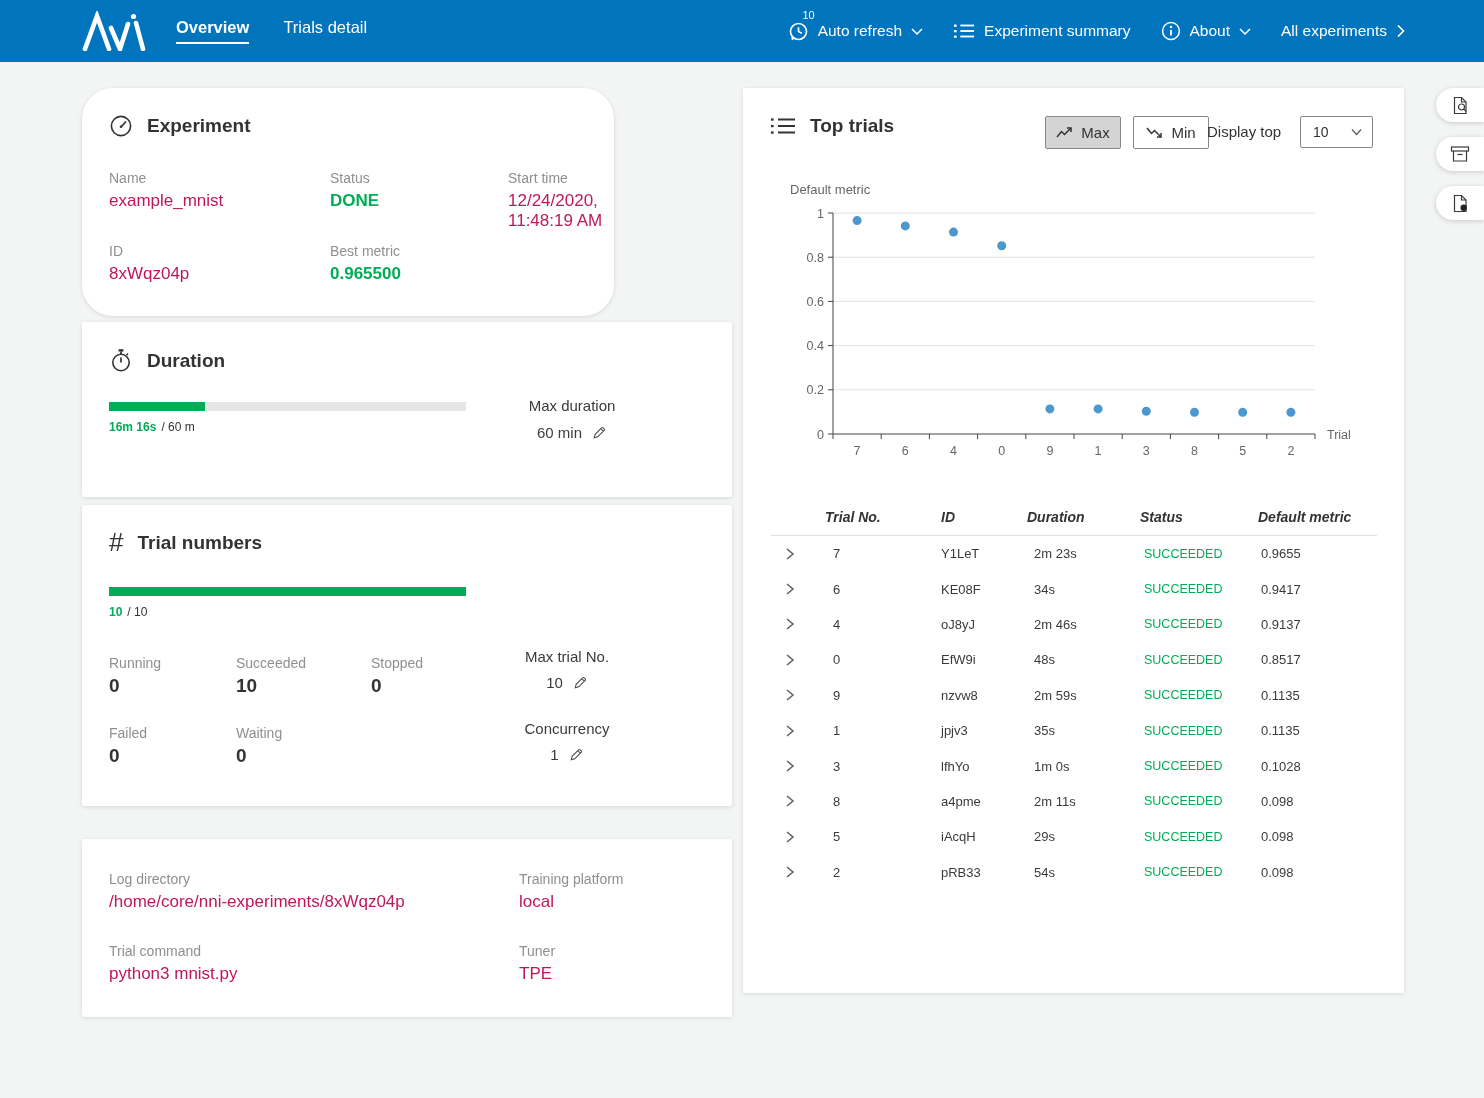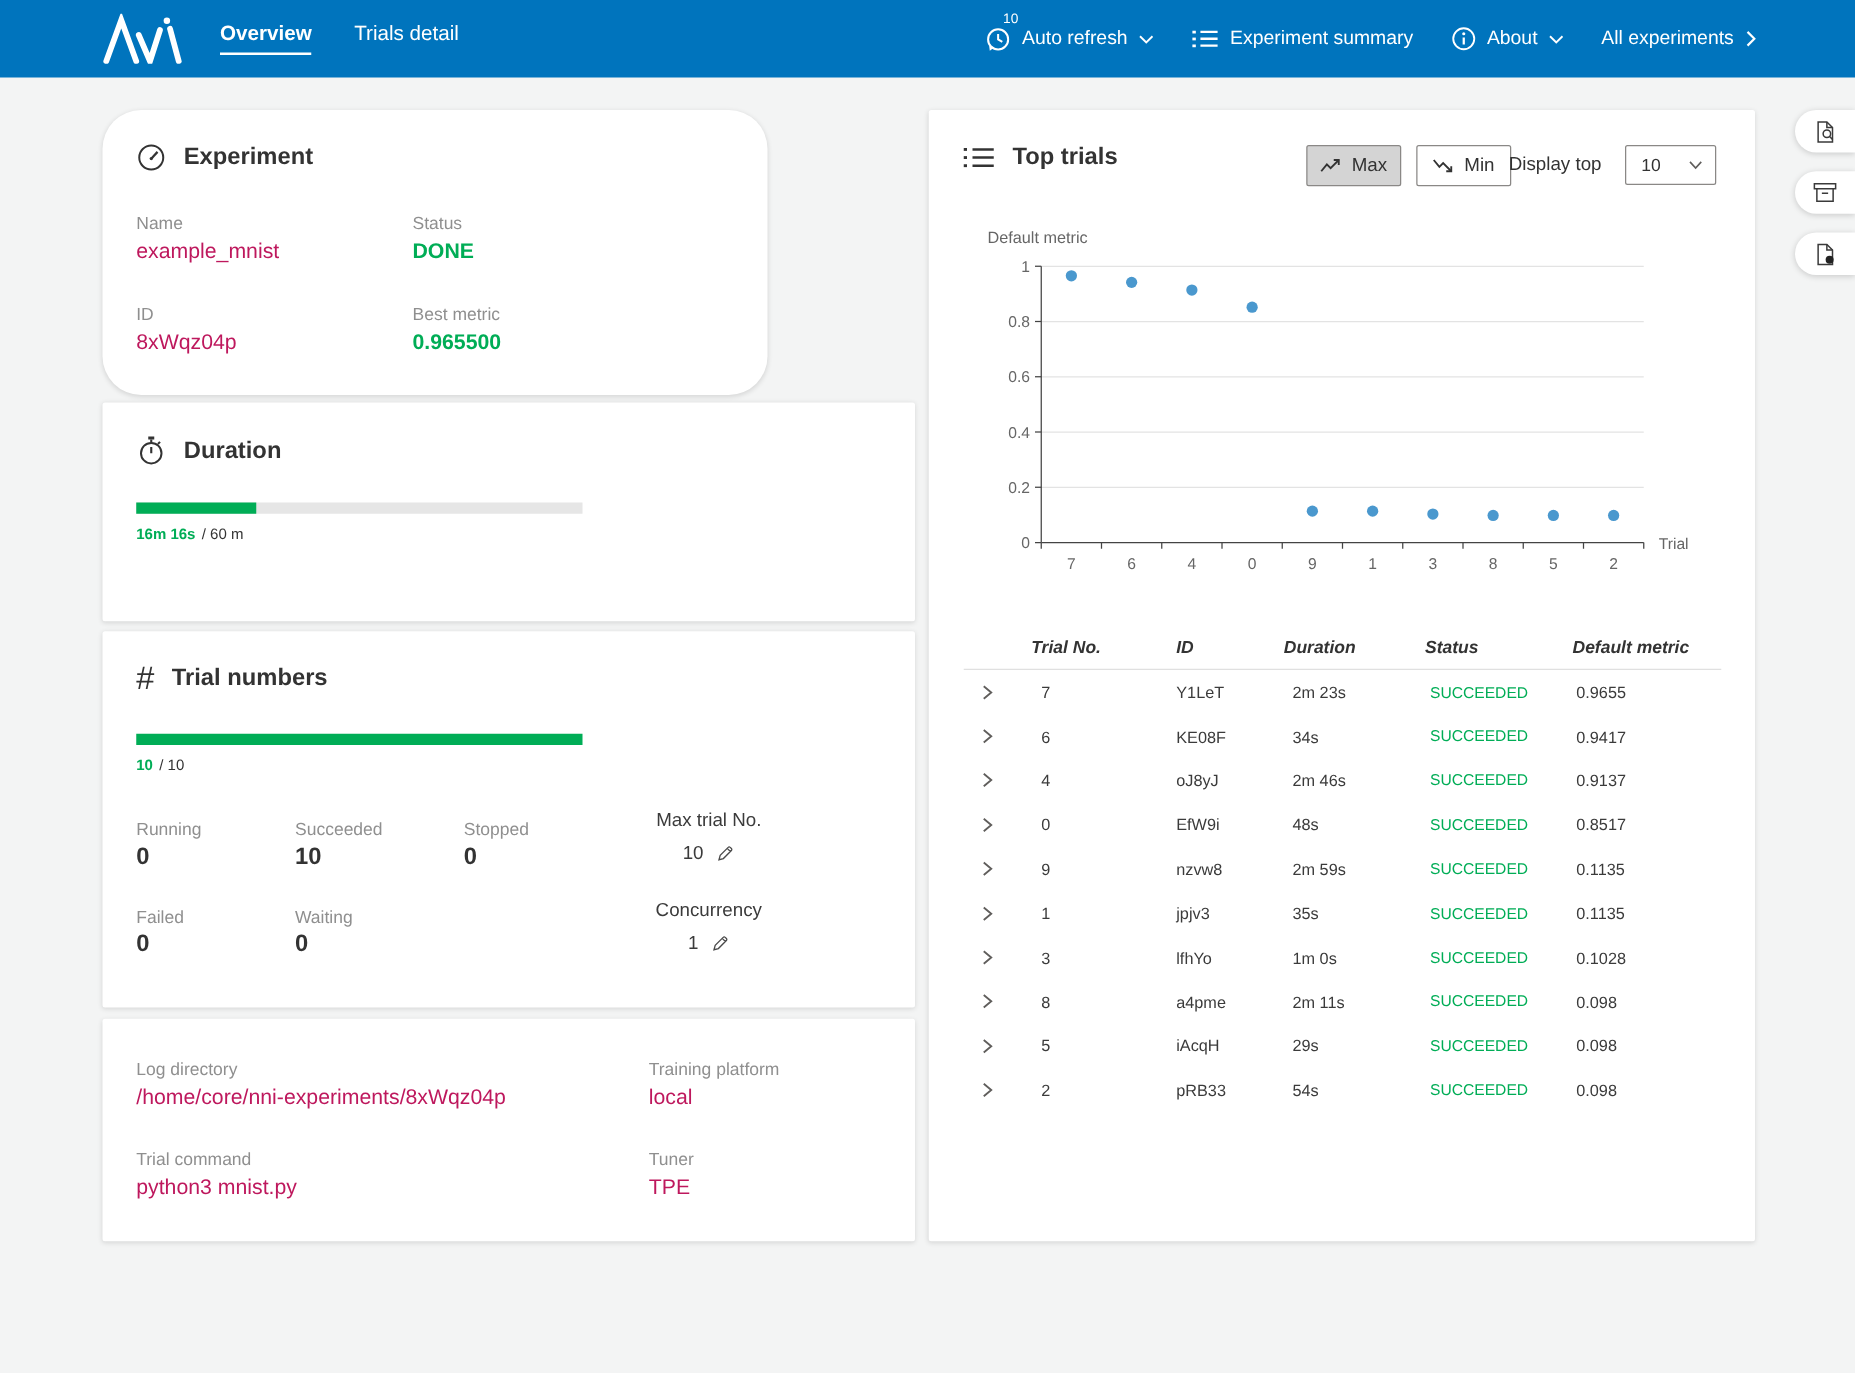--- a/index.html
+++ b/index.html
@@ -22,21 +22,21 @@
   .nav-item.active { border-bottom:2px solid #fff;font-weight:bold; }
   .hdr-right { position:absolute; right:79px; display:flex; align-items:center; gap:30px; color:#fff; font-size:15.5px; }
   .hdr-item { display:flex; align-items:center; gap:9px; cursor:pointer; white-space:nowrap; }
   .clock-wrap { position:relative; width:21px; height:21px; }
   .badge-10 { position:absolute; top:-12px; right:-6px; font-size:11px; color:#fff; }
   
   .card { position:absolute; background:#fff; border-radius:2px; box-shadow:0 1px 4px rgba(0,0,0,.12); }
   #card-experiment { left:82px; top:88px;  width:532px; height:228px;border-radius:31px; }
   #card-duration   { left:82px; top:322px; width:650px; height:175px; }
   #card-trials     { left:82px; top:505px; width:650px; height:301px; }
-  #card-info       { left:82px; top:815px; width:650px; height:178px; }
+  #card-info       { left:82px; top:839px; width:650px; height:178px; }
   #card-top        { left:743px; top:88px; width:661px; height:905px; }
   .card-title { position:absolute; left:27px; top:26px; display:flex; align-items:center; gap:14px; }
   .card-title .t-text { font-size:19px; font-weight:600; color:#333; }
   .field { position:absolute; }
   .field .lbl { font-size:14px; color:#8f8f8f; }
   .field .val { font-size:17px; color:#be185d; margin-top:5px; }
   .green { color:#00ad56 !important; font-weight:600; }
   
   .exp-f1{left:27px;top:82px}.exp-f2{left:248px;top:82px}.exp-f3{left:426px;top:82px}
   .exp-f4{left:27px;top:155px}.exp-f5{left:248px;top:155px}.exp-f6{left:426px;top:155px}
@@ -164,20 +164,24 @@
     <span class="t-text">Experiment</span>
   </div>
   <div class="field exp-f1">
       <div class="lbl">Name</div>
       <div class="val">example_mnist</div>
     </div>
   <div class="field exp-f2">
       <div class="lbl">Status</div>
       <div class="val green">DONE</div>
     </div>
+  <div class="field exp-f3">
+      <div class="lbl">Start time</div>
+      <div class="val">12/24/2020, 11:48:19 AM</div>
+    </div>
   <div class="field exp-f4">
       <div class="lbl">ID</div>
       <div class="val">8xWqz04p</div>
     </div>
   <div class="field exp-f5">
       <div class="lbl">Best metric</div>
       <div class="val green">0.965500</div>
     </div>
 </div>
 
@@ -190,20 +194,29 @@
       <line x1="12" y1="3.6" x2="12" y2="6.2" stroke="#333" stroke-width="1.7"></line>
       <line x1="19" y1="5.5" x2="17.4" y2="7.2" stroke="#333" stroke-width="1.6"></line>
     </svg>
     <span class="t-text">Duration</span>
   </div>
   <div class="bar" style="top:80px">
     <div class="fill" style="width: 27%;"></div>
   </div>
   <div class="bar-text" style="top:98px">
     <span class="elapsed">16m 16s</span><span class="total">/ 60 m</span>
+  </div>
+  <div class="edit-block" style="left:395px; top:75px">
+    <div class="eb-label">Max duration</div>
+    <div class="edit-row" style="margin-top:10px">
+      <span>60 min</span>
+      <svg width="16" height="16" viewBox="0 0 20 20">
+        <path d="M4 16 L5.2 11.6 L13.2 3.6 A1.4 1.4 0 0 1 15.2 3.6 L16.4 4.8 A1.4 1.4 0 0 1 16.4 6.8 L8.4 14.8 L4 16 Z M12.2 4.6 L15.4 7.8" fill="none" stroke="#4a4a4a" stroke-width="1.3"></path>
+      </svg>
+    </div>
   </div>
 </div>
 
 <div class="card" id="card-trials">
   <div class="card-title" style="top:22px">
     <span style="font-size:26px; color:#333;">#</span>
     <span class="t-text">Trial numbers</span>
   </div>
   <div class="bar" style="top:82px">
     <div class="fill" style="width: 100%;"></div>

